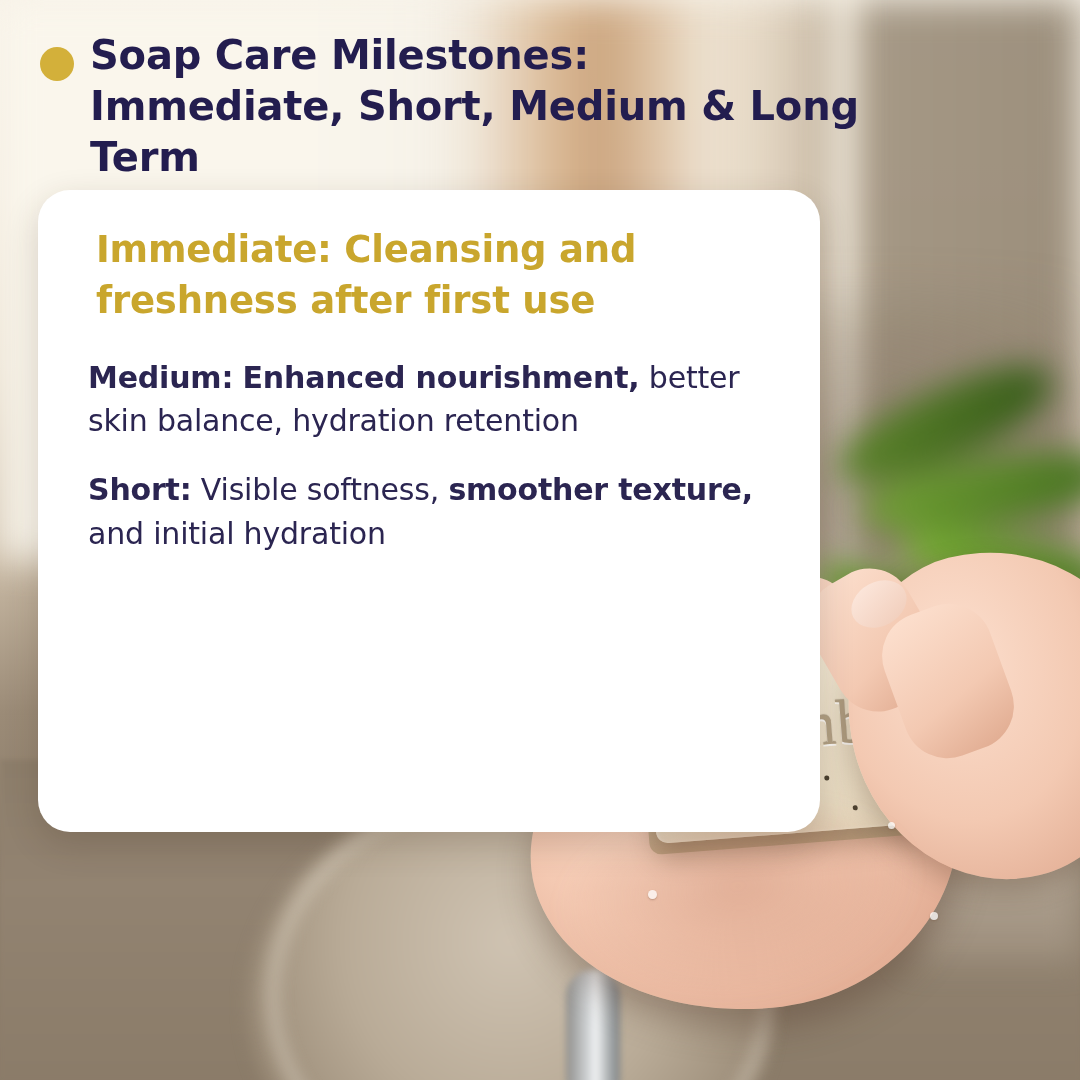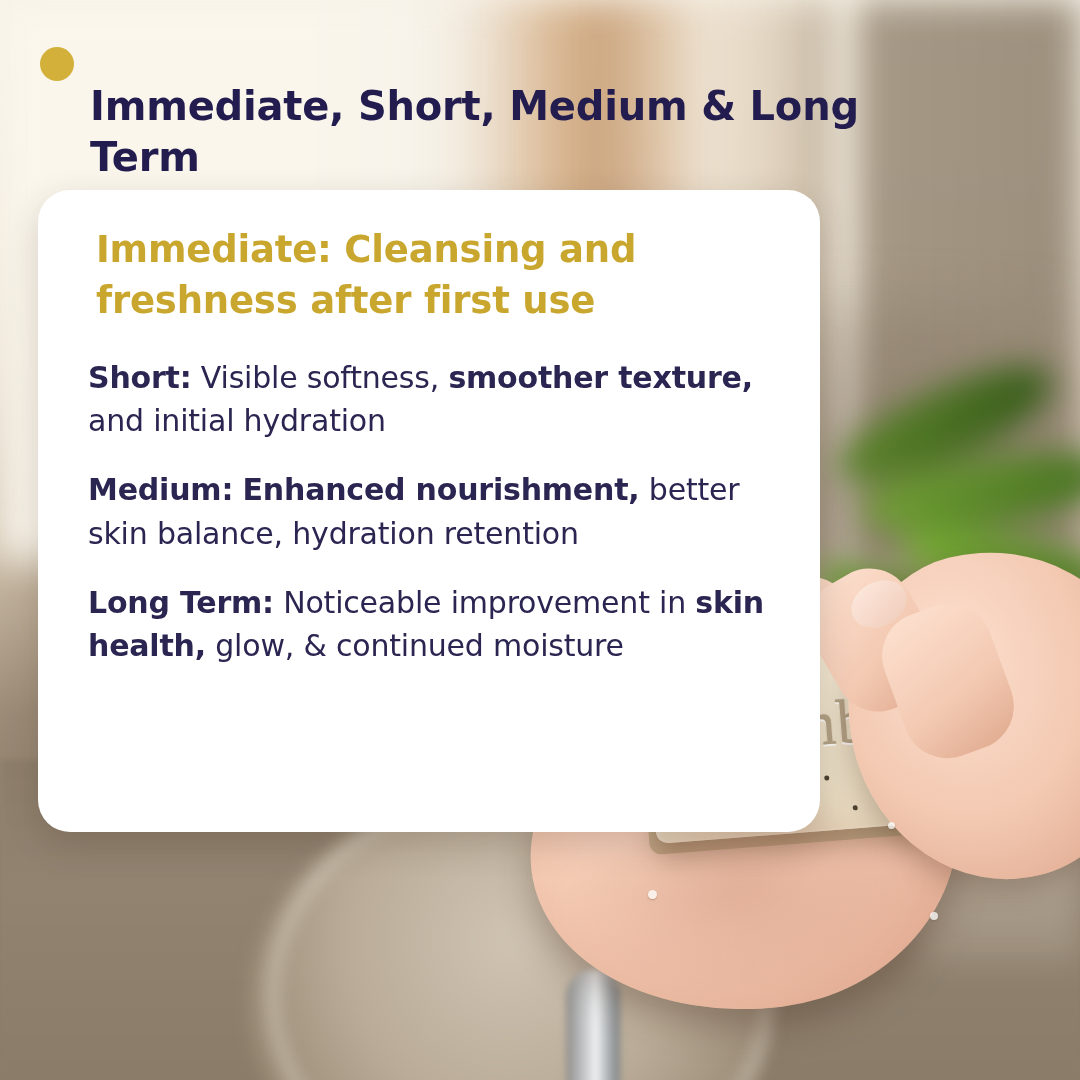--- a/index.html
+++ b/index.html
@@ -293,26 +293,25 @@
     <div class="nail"></div>
     <div class="palm-shade"></div>
 
     <span class="drop" style="left:128px;top:330px;width:9px;height:9px;"></span>
     <span class="drop" style="left:368px;top:262px;width:7px;height:7px;"></span>
     <span class="drop" style="left:410px;top:352px;width:8px;height:8px;"></span>
   </div>
 
   <div class="headline">
     <span class="bullet"></span>
-    <h1><br><span>Immediate, Short, Medium &amp; Long Term</span></h1>
+    <h1><span>Soap Care Milestones:</span><br><span>Immediate, Short, Medium &amp; Long Term</span></h1>
   </div>
 
   <div class="card">
     <h2>Immediate: Cleansing and freshness after first use</h2>
 
+    <p><b>Medium:</b><span> </span><b>Enhanced nourishment,</b><span> better skin balance, hydration retention</span></p>
+
     <p><b>Short:</b><span> Visible softness, </span><b>smoother texture,</b><span> and initial hydration</span></p>
 
-    <p><b>Medium:</b><span> </span><b>Enhanced nourishment,</b><span> better skin balance, hydration retention</span></p>
-
-    <p><b>Long Term:</b><span> Noticeable improvement in </span><b>skin health,</b><span> glow, &amp; continued moisture</span></p>
   </div>
 
 </div>
 
 </body></html>

